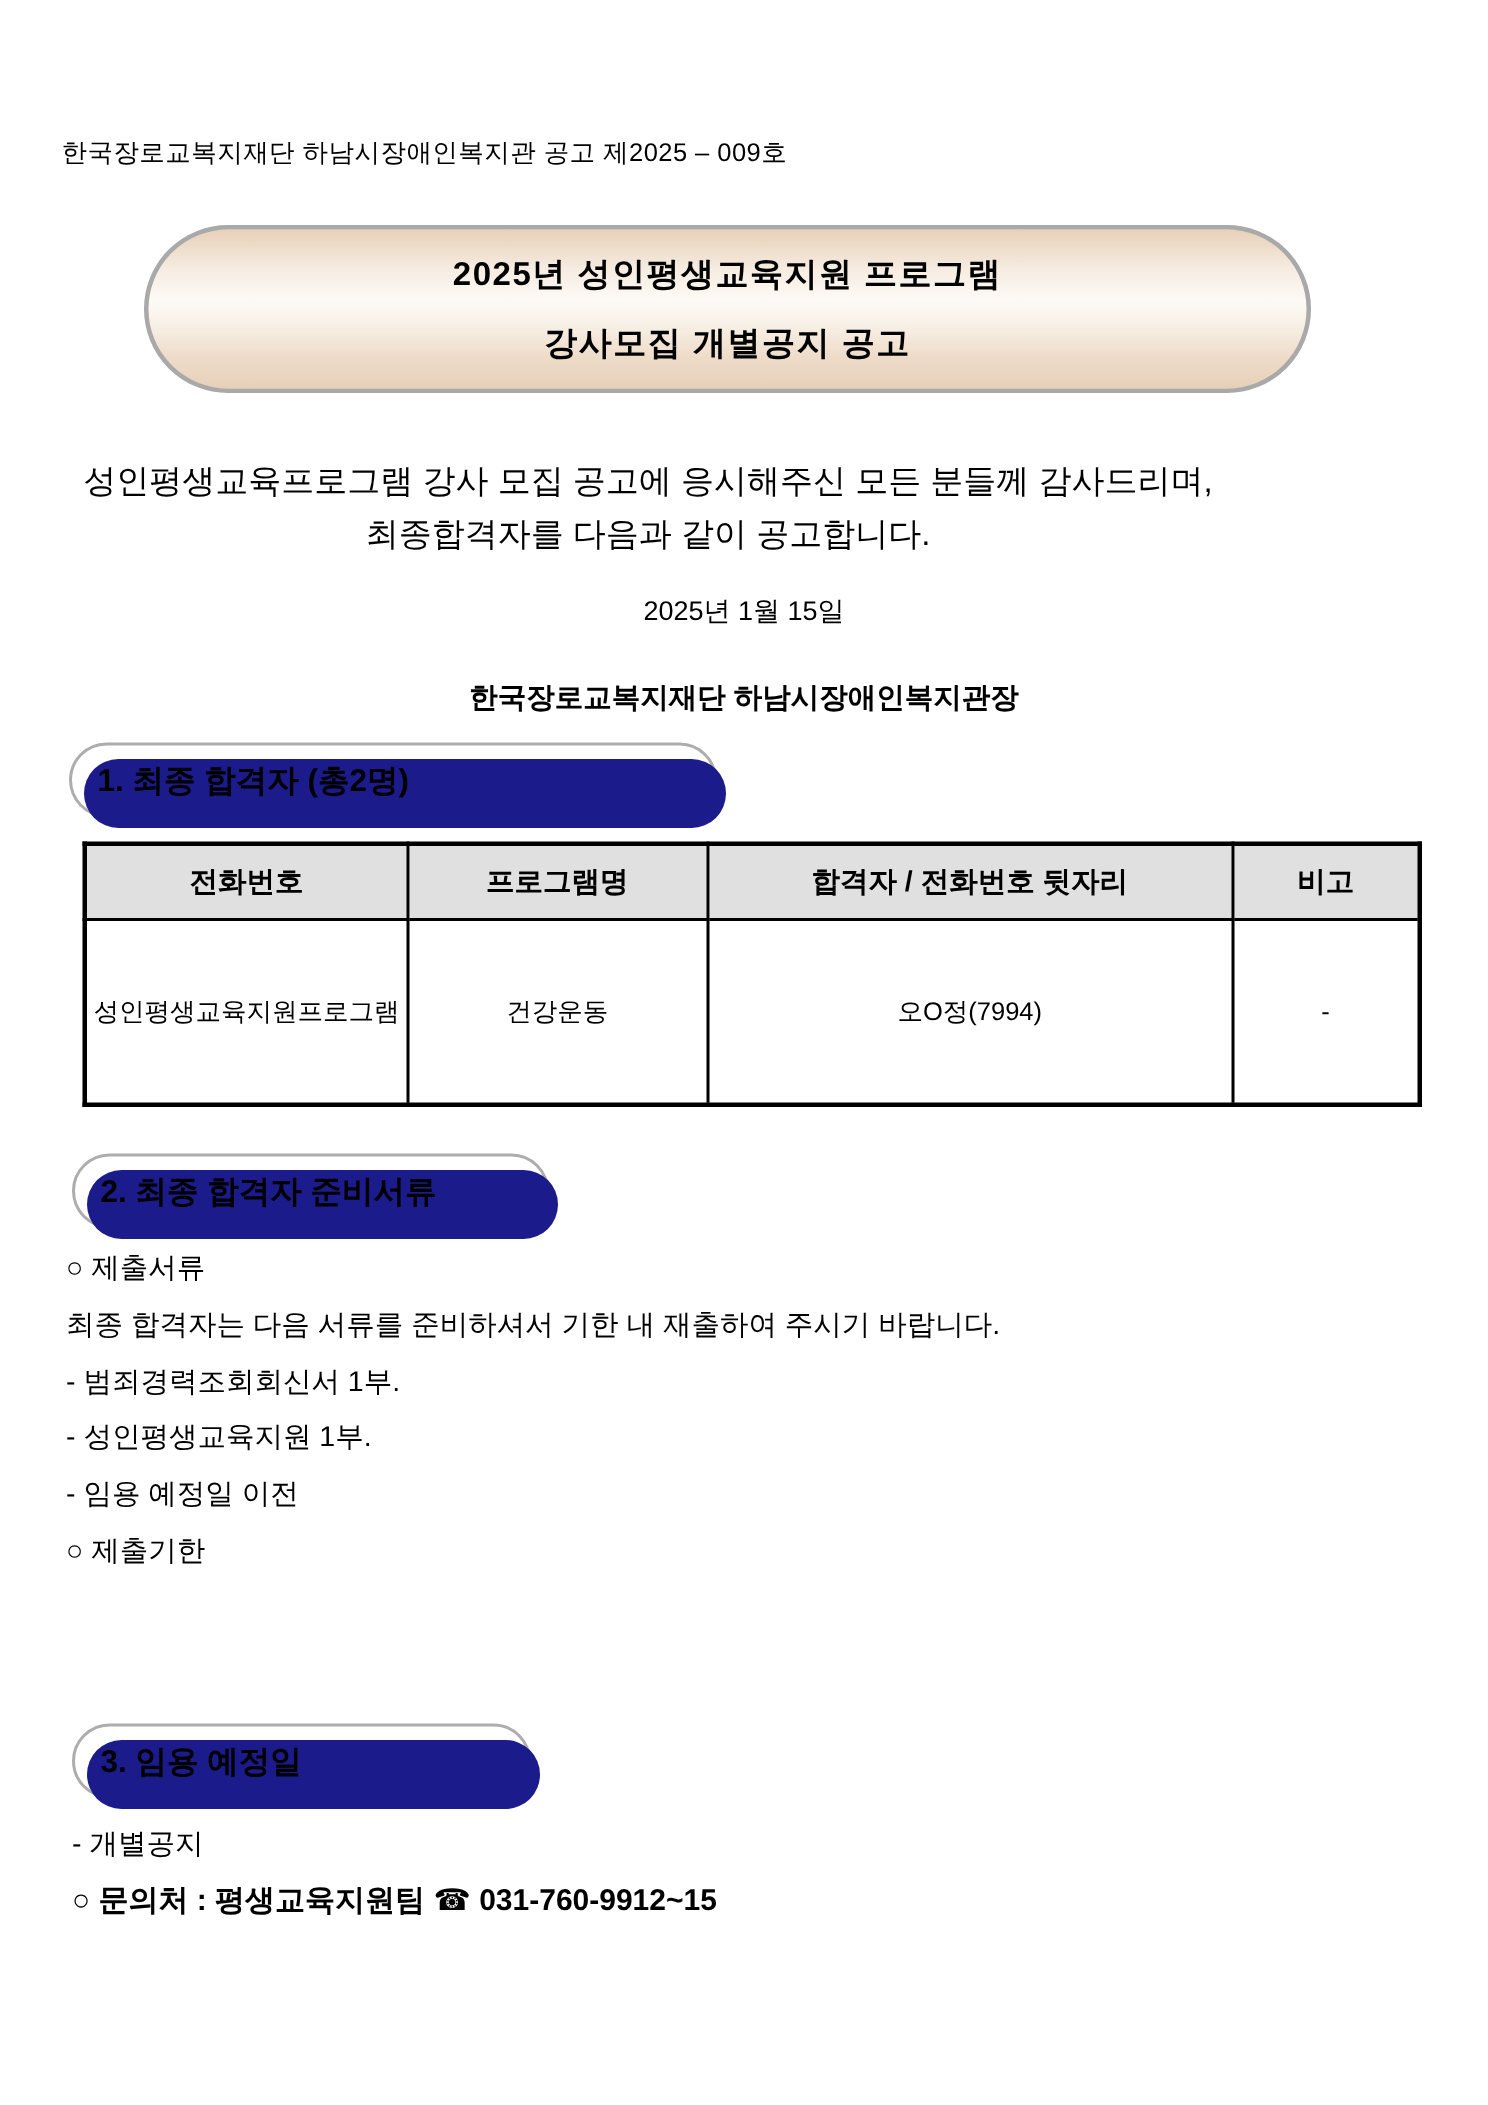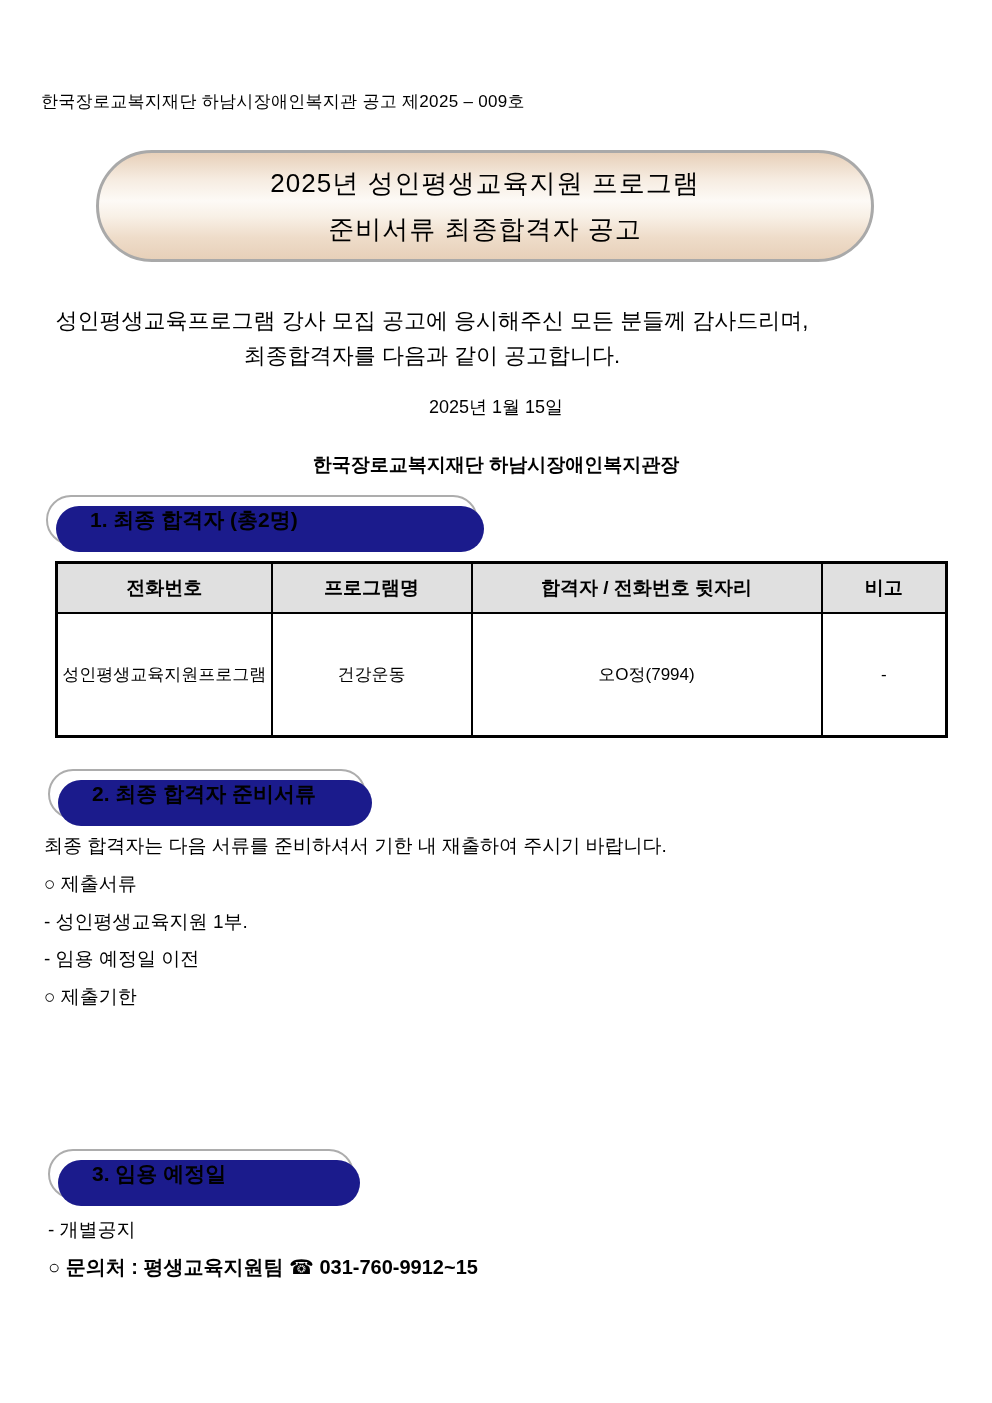--- a/index.html
+++ b/index.html
@@ -26,39 +26,39 @@
     left:96px;top:150px;width:778px;height:112px;
     border:3px solid var(--banner-border);
     border-radius:58px;
     background:linear-gradient(to bottom,
       var(--banner-tan) 0%, #f6ece1 25%, var(--banner-light) 45%,
       #f8f0e6 60%, #eedcc9 80%, var(--banner-tan) 100%);
     display:flex;flex-direction:column;justify-content:center;align-items:center;
     box-sizing:border-box;
   }
   .banner .line{
-    font-size:26px;font-weight:400;line-height:46px;letter-spacing:1px;white-space:nowrap;
+    font-size:22px;font-weight:700;line-height:46px;letter-spacing:1px;white-space:nowrap;
   }
   
   .intro{left:0;top:303px;width:864px;text-align:center;font-size:22px;line-height:35px;}
   .intro-date{left:0;top:395px;width:992px;text-align:center;font-size:18px;}
   .signature{left:0;top:452px;width:992px;text-align:center;font-size:19px;font-weight:700;}
   
   .pill{
     height:50px;background:#fff;border:2px solid var(--pill-border);
     border-radius:27px;box-sizing:border-box;
     display:flex;align-items:center;padding-left:17px;
     z-index:1;
   }
   .pill::before{
     content:"";position:absolute;z-index:-1;
     left:8px;top:9px;width:100%;height:100%;
     background:var(--navy);border-radius:29px;
   }
-  .pill .pill-label{font-size:21px;font-weight:700;white-space:nowrap;margin-left:25px;}
+  .pill .pill-label{font-size:21px;font-weight:700;white-space:nowrap;}
   .pill-1{left:46px;top:495px;width:432px;}
   .pill-2{left:48px;top:769px;width:318px;}
   .pill-3{left:48px;top:1149px;width:306px;}
   
   .results-table{
     left:55px;top:561px;width:890px;
     border-collapse:collapse;table-layout:fixed;
     border:3px solid #000;
   }
   .results-table th,.results-table td{
@@ -82,21 +82,21 @@
   .appoint-line{margin:0;font-size:19px;line-height:34px;white-space:pre;}
   .contact-line{margin:0;font-size:20px;font-weight:700;line-height:40px;white-space:pre;}
 </style>
 </head>
 <body>
 
 <div class="abs doc-number">한국장로교복지재단 하남시장애인복지관 공고 제2025 – 009호</div>
 
 <div class="abs banner">
   <div class="line">2025년 성인평생교육지원 프로그램</div>
-  <div class="line">준비서류 최종합격자 공고</div>
+  <div class="line">강사모집 개별공지 공고</div>
 </div>
 
 <div class="abs intro">
   <div>성인평생교육프로그램 강사 모집 공고에 응시해주신 모든 분들께 감사드리며,</div>
   <div>최종합격자를 다음과 같이 공고합니다.</div>
 </div>
 
 <div class="abs intro-date">2025년 1월 15일</div>
 
 <div class="abs signature">한국장로교복지재단 하남시장애인복지관장</div>
@@ -128,22 +128,23 @@
       <td>-</td>
     </tr>
   </tbody>
 </table>
 
 <div class="abs pill pill-2">
   <span class="pill-label">2. 최종 합격자 준비서류</span>
 </div>
 
 <div class="abs docs-block">
+  <p class="line">○ 제출서류</p>
   <p class="line">최종 합격자는 다음 서류를 준비하셔서 기한 내 재출하여 주시기 바랍니다.</p>
-  <p class="line">○ 제출서류</p>
+  <p class="line">- 범죄경력조회회신서 1부.</p>
   <p class="line">- 성인평생교육지원 1부.</p>
   <p class="line">- 임용 예정일 이전</p>
   <p class="line">○ 제출기한</p>
 </div>
 
 <div class="abs pill pill-3">
   <span class="pill-label">3. 임용 예정일</span>
 </div>
 
 <div class="abs appoint-block">

